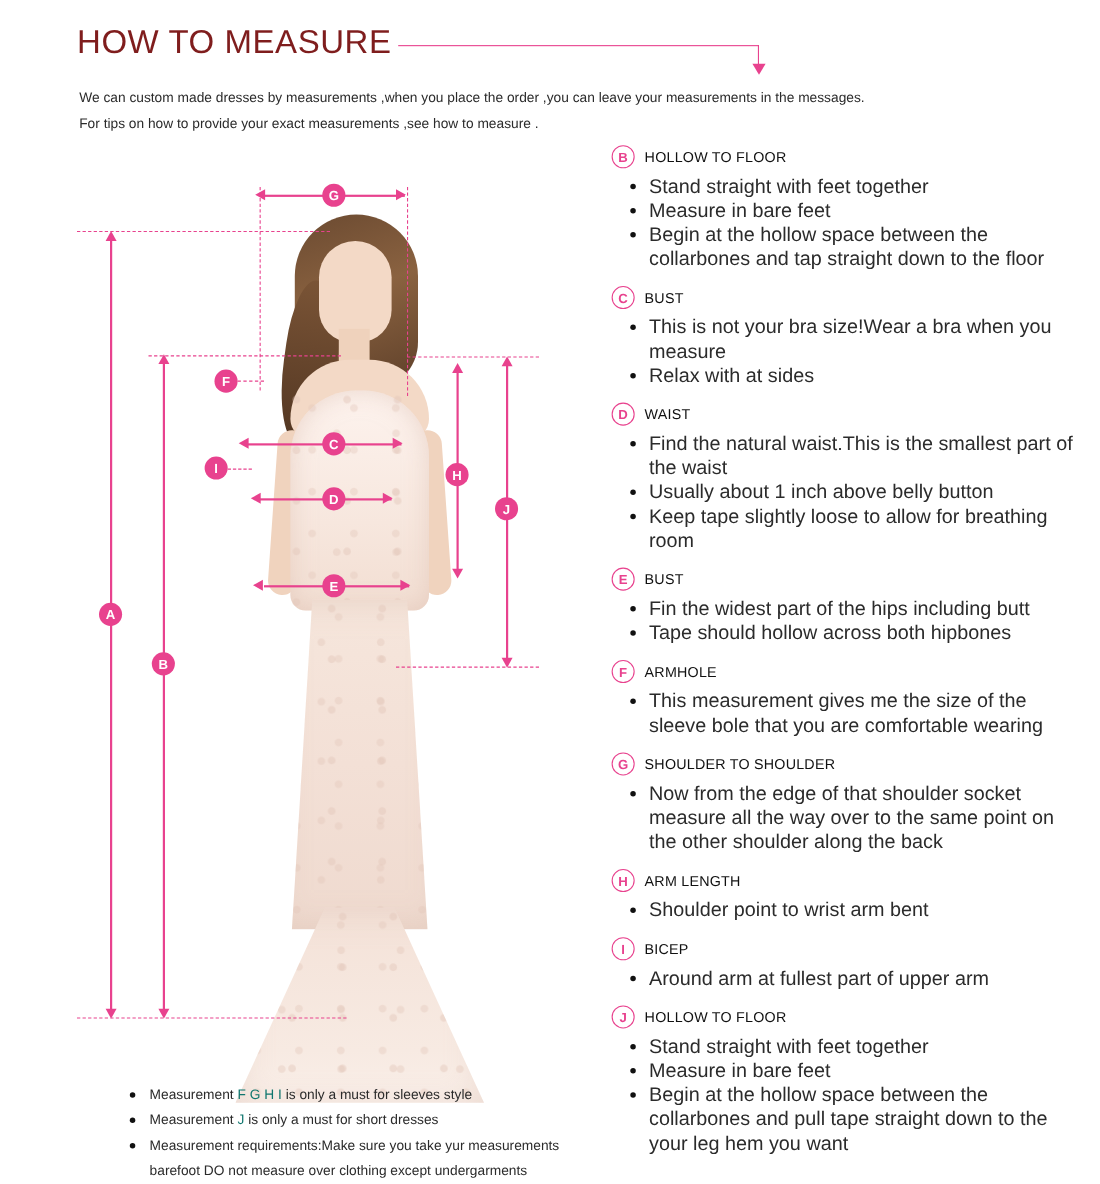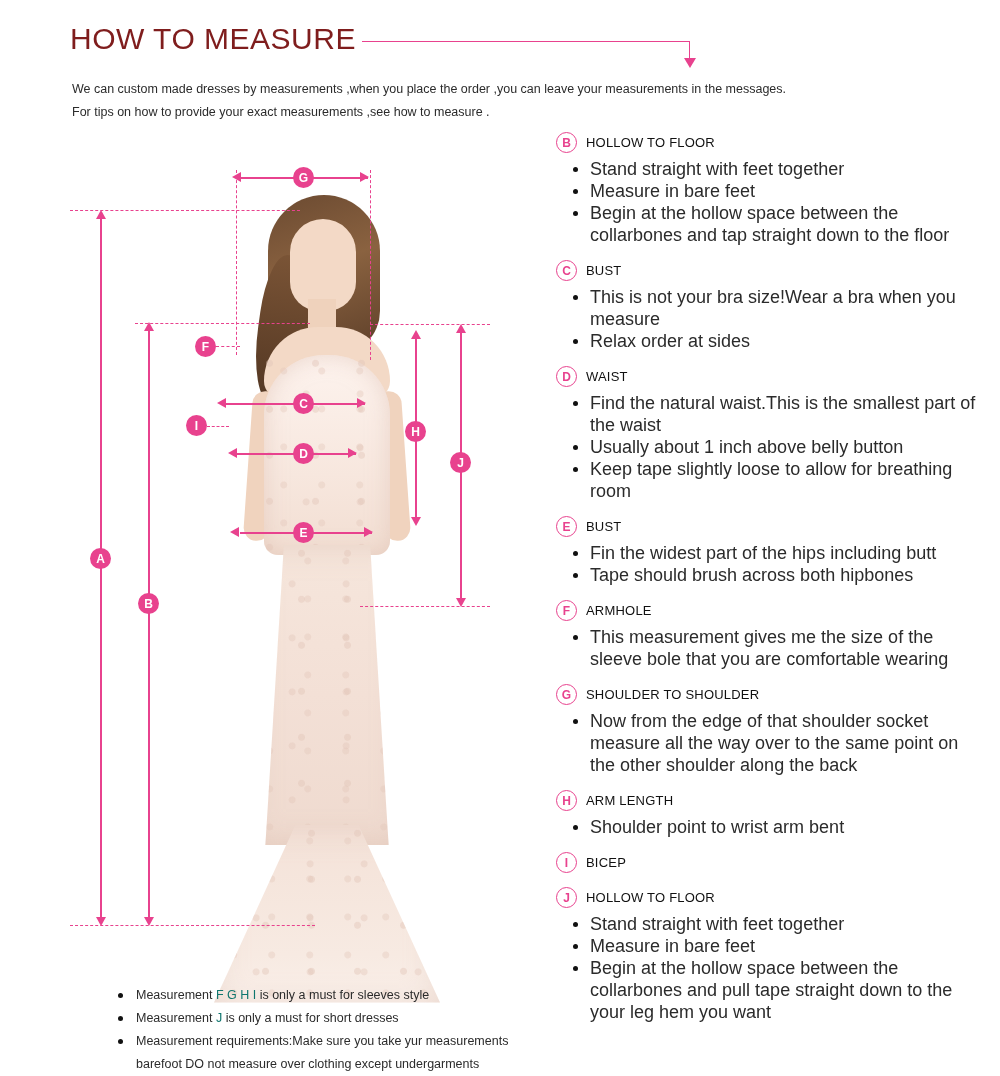--- a/index.html
+++ b/index.html
@@ -340,21 +340,21 @@
       </ul>
     </div>
 
     <div class="lg-item">
       <div class="lg-head">
         <span class="lg-badge">C</span>
         <span class="lg-title">BUST</span>
       </div>
       <ul class="lg-list">
         <li>This is not your bra size!Wear a bra when you measure</li>
-        <li>Relax order at sides</li>
+        <li>Relax with at sides</li>
       </ul>
     </div>
 
     <div class="lg-item">
       <div class="lg-head">
         <span class="lg-badge">D</span>
         <span class="lg-title">WAIST</span>
       </div>
       <ul class="lg-list">
         <li>Find the natural waist.This is the smallest part of the waist</li>
@@ -363,21 +363,21 @@
       </ul>
     </div>
 
     <div class="lg-item">
       <div class="lg-head">
         <span class="lg-badge">E</span>
         <span class="lg-title">BUST</span>
       </div>
       <ul class="lg-list">
         <li>Fin the widest part of the hips including butt</li>
-        <li>Tape should brush across both hipbones</li>
+        <li>Tape should hollow across both hipbones</li>
       </ul>
     </div>
 
     <div class="lg-item">
       <div class="lg-head">
         <span class="lg-badge">F</span>
         <span class="lg-title">ARMHOLE</span>
       </div>
       <ul class="lg-list">
         <li>This measurement gives me the size of the sleeve bole that you are comfortable wearing</li>
@@ -402,20 +402,23 @@
       <ul class="lg-list">
         <li>Shoulder point to wrist arm bent</li>
       </ul>
     </div>
 
     <div class="lg-item">
       <div class="lg-head">
         <span class="lg-badge">I</span>
         <span class="lg-title">BICEP</span>
       </div>
+      <ul class="lg-list">
+        <li>Around arm at fullest part of upper arm</li>
+      </ul>
     </div>
 
     <div class="lg-item">
       <div class="lg-head">
         <span class="lg-badge">J</span>
         <span class="lg-title">HOLLOW TO FLOOR</span>
       </div>
       <ul class="lg-list">
         <li>Stand straight with feet together</li>
         <li>Measure in bare feet</li>

